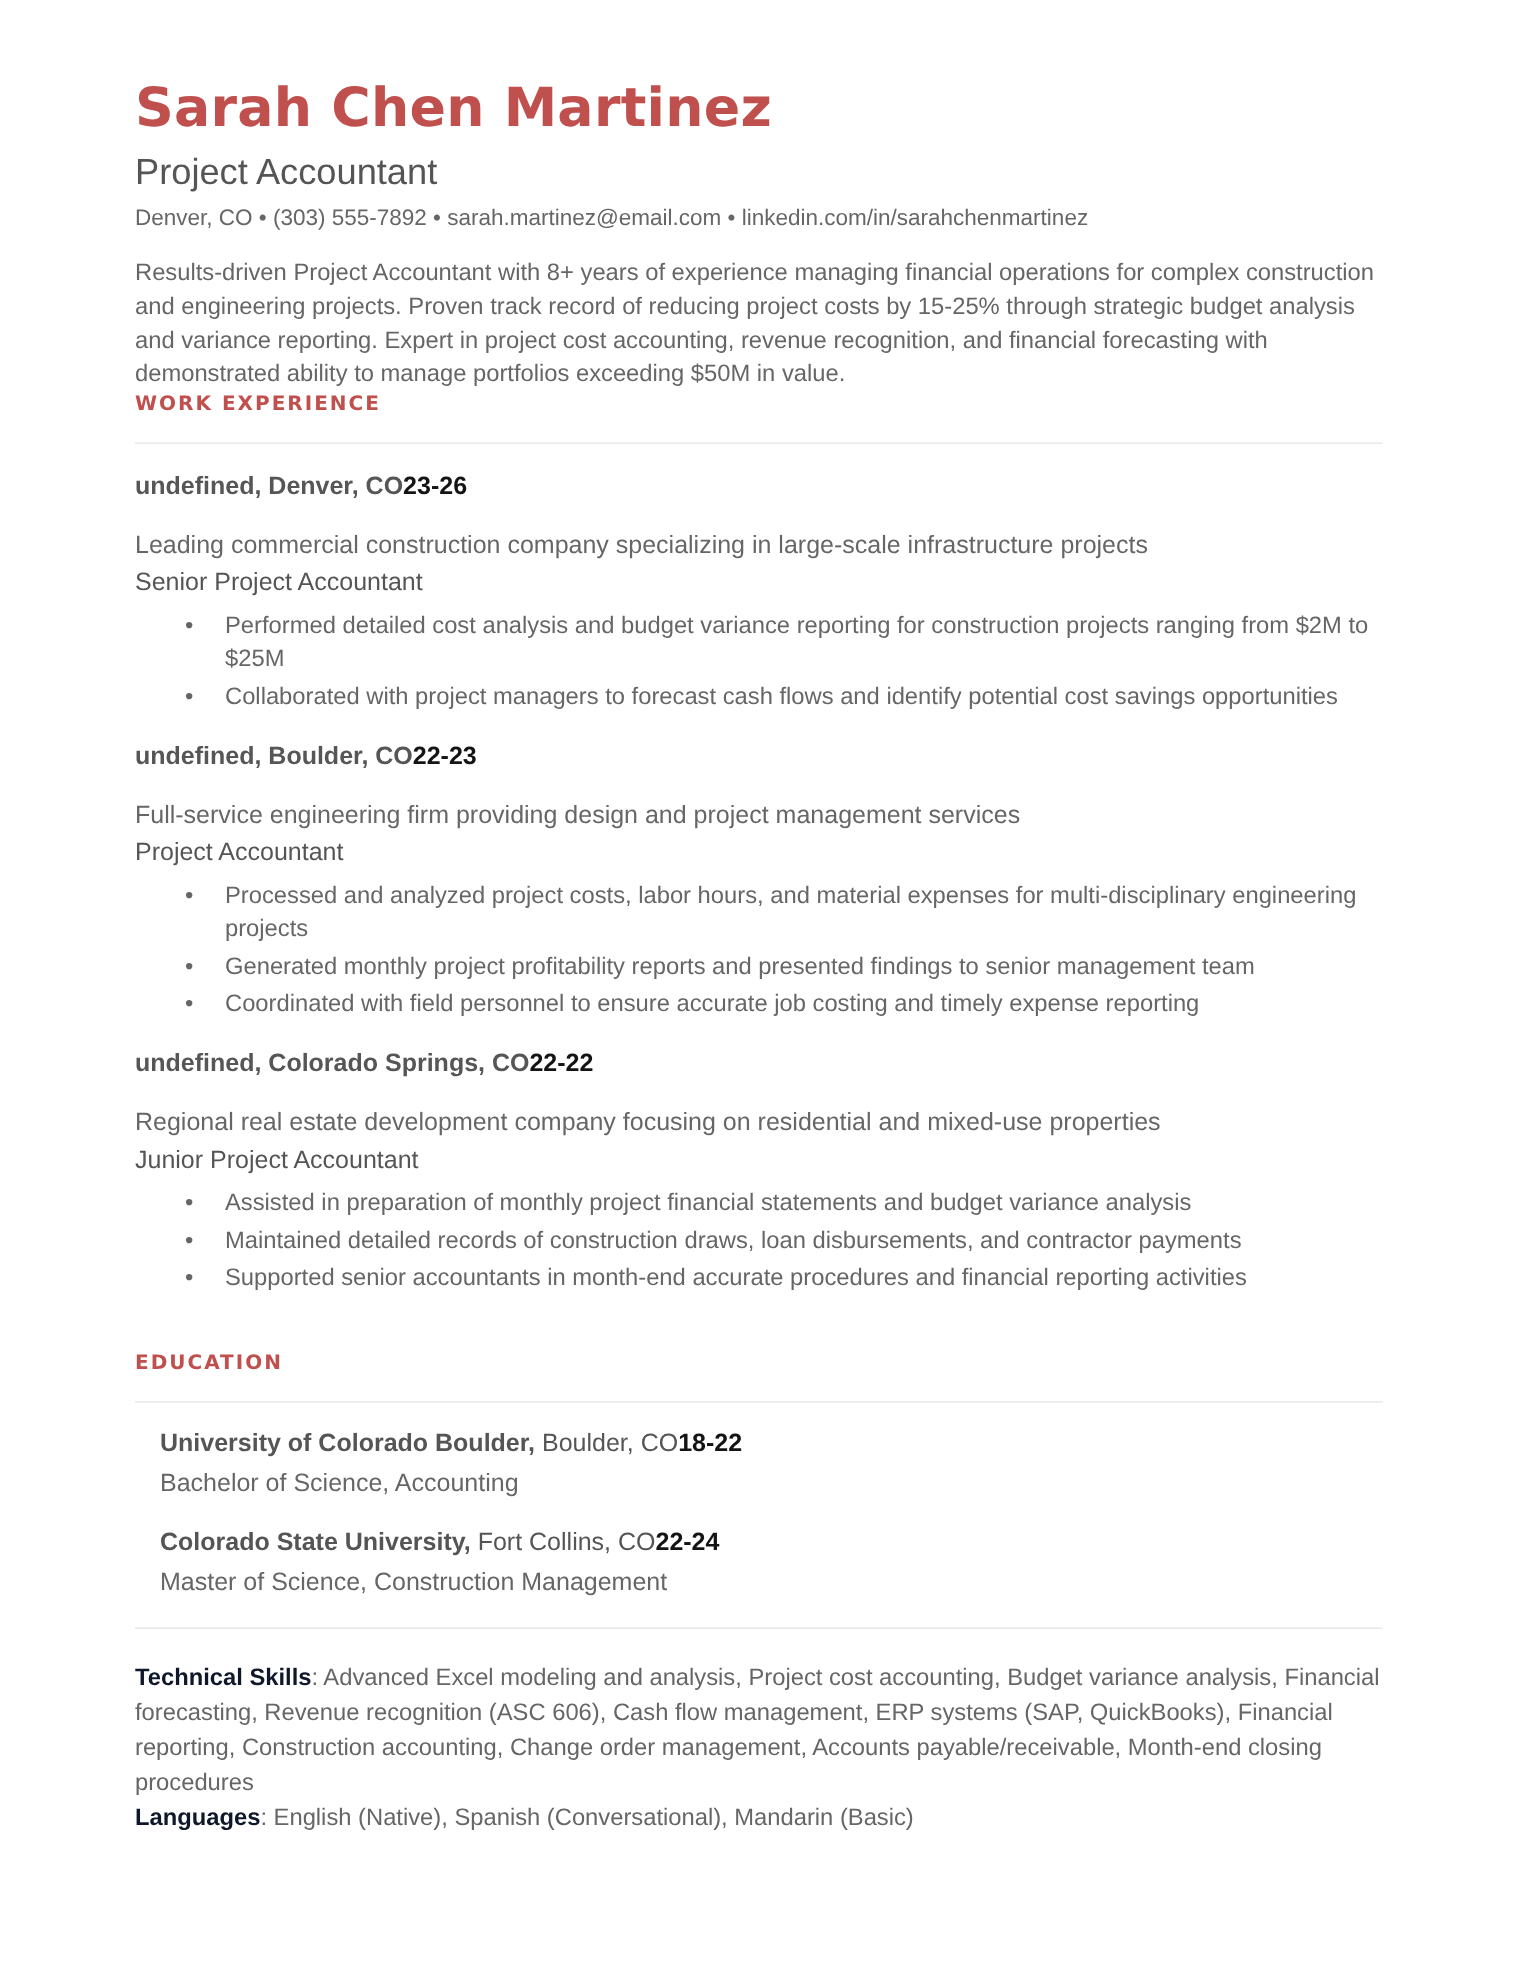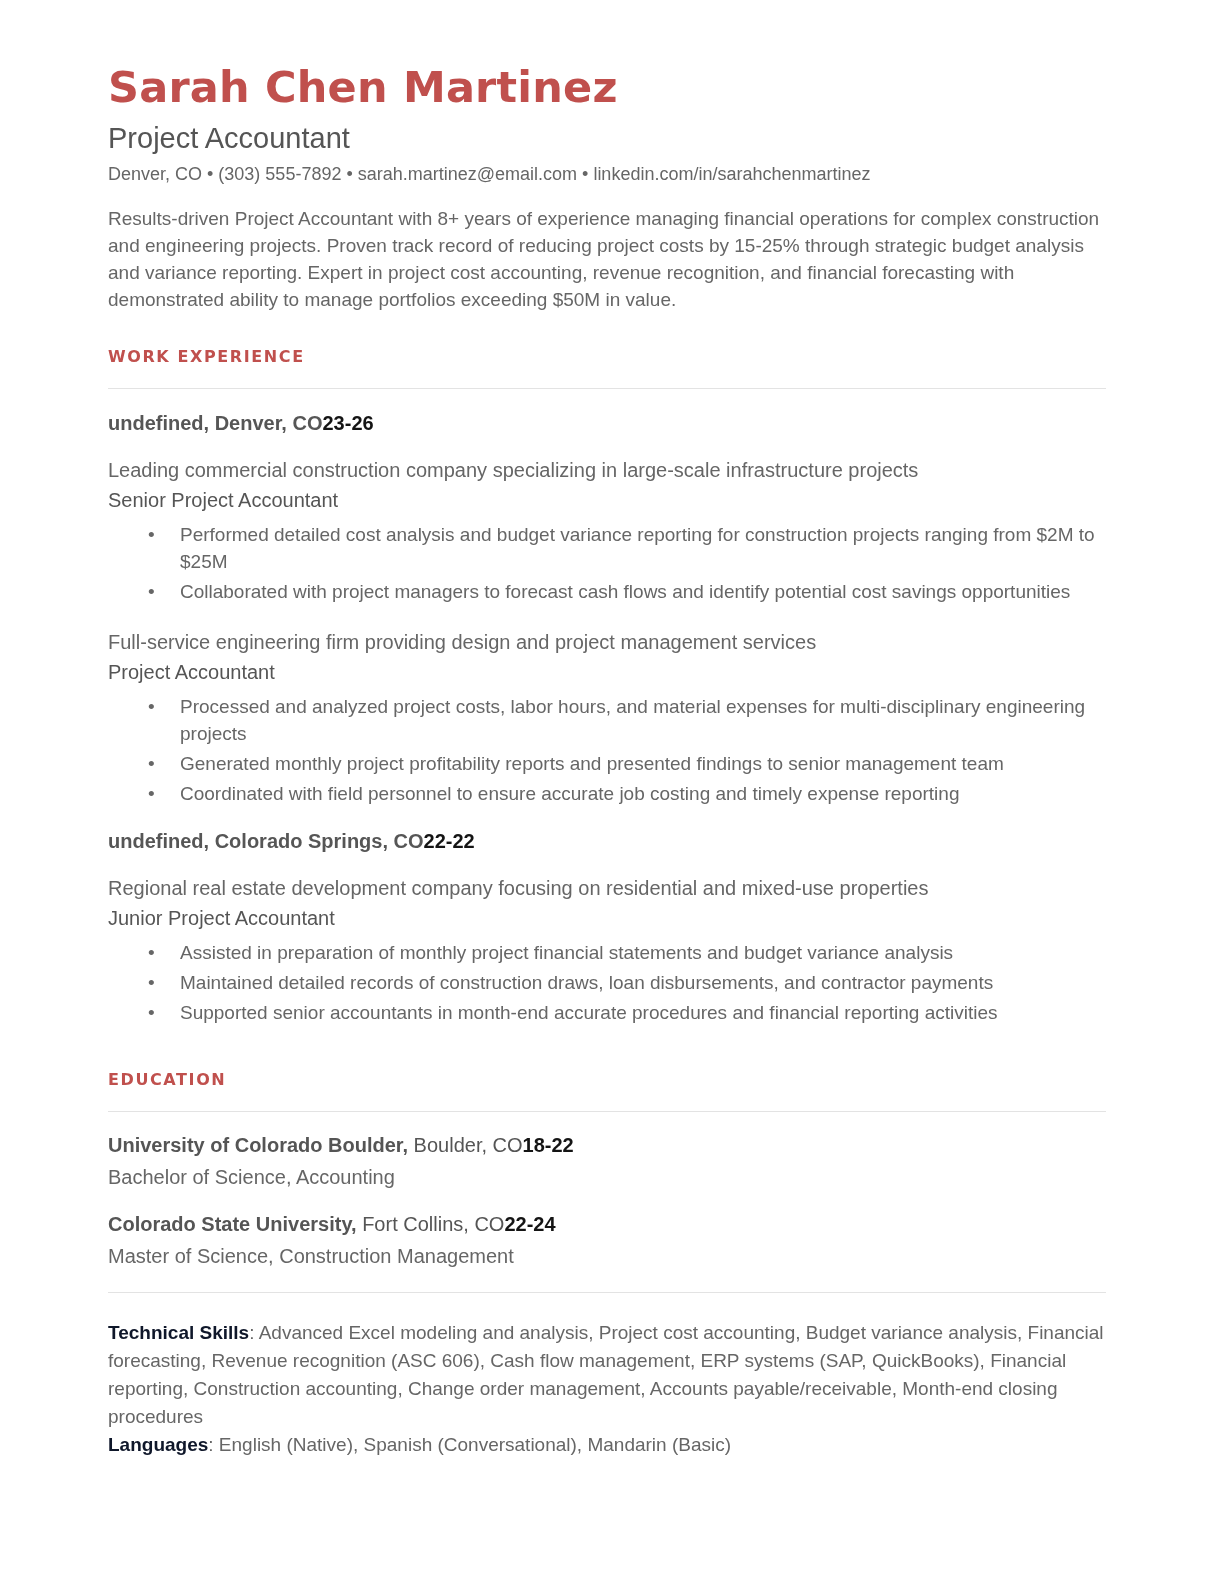--- a/index.html
+++ b/index.html
@@ -17,40 +17,40 @@
     font-size: 43px; font-weight: 700; line-height: 1.18;
     color: #c0504d; letter-spacing: 0.2px;
   }
   .role-title { font-size: 29px; font-weight: 400; color: #555555; margin-top: 9px; line-height: 1.15; }
   .contact { font-size: 18px; color: #666666; margin-top: 9px; }
   .summary { font-size: 19px; color: #666666; line-height: 27px; margin-top: 20px; max-width: 998px; }
 
   .section-heading {
     font-family: "DejaVu Sans", sans-serif;
     font-size: 16px; font-weight: 700; letter-spacing: 1.6px;
-    color: #c0504d; margin-top: 34px;
+    color: #c0504d; 
   }
   .section-heading.edu-h { margin-top: 44px; }
   .section-heading.skills-h { margin-top: 26px; }
   .divider { border: none; border-top: 1px solid #e3e3e3; margin: 22px 0 0 0; height: 0; }
 
   .job { margin-top: 23px; }
   .entry-header { display: flex; align-items: baseline; }
   .entry-title { font-size: 20px; font-weight: 700; color: #565656; }
   .entry-dates { font-size: 20px; font-weight: 700; color: #141414; white-space: nowrap; }
   .job-desc { font-size: 20px; color: #666666; margin-top: 21px; line-height: 28px; }
   .job-role { font-size: 20px; color: #555555; margin-top: 2px; line-height: 28px; }
   .bullets { list-style: none; margin: 7px 0 0 0; padding: 0 0 0 40px; }
   .bullets li {
     position: relative; padding-left: 32px;
     font-size: 19px; color: #666666; line-height: 27px; margin-top: 3px;
   }
   .bullets li::before { content: "\2022"; position: absolute; left: 0; top: 0; color: #666666; }
 
-  .edu { margin-top: 22px; }
+  .edu { margin-top: 22px; margin-left: 20px; }
   .edu-school { font-size: 20px; color: #555555; }
   .school-name { font-weight: 700; }
   .edu-degree { font-size: 20px; color: #666666; margin-top: 6px; line-height: 28px; }
 
   .skills-para { font-size: 19px; color: #666666; line-height: 28px; margin: 26px 0 0 0; max-width: 1000px; }
   .skills-para.langs { margin-top: 0; }
   .skills-label { font-weight: 700; color: #0f172a; }
 </style>
 </head>
 <body>
@@ -75,20 +75,24 @@
     </div>
     <div class="job-desc">Leading commercial construction company specializing in large-scale infrastructure projects</div>
     <div class="job-role">Senior Project Accountant</div>
     <ul class="bullets">
       <li>Performed detailed cost analysis and budget variance reporting for construction projects ranging from $2M to $25M</li>
       <li>Collaborated with project managers to forecast cash flows and identify potential cost savings opportunities</li>
     </ul>
   </div>
 
   <div class="job">
+    <div class="entry-header">
+      <div class="entry-title">undefined, Boulder, CO</div>
+      <div class="entry-dates">22-23</div>
+    </div>
     <div class="job-desc">Full-service engineering firm providing design and project management services</div>
     <div class="job-role">Project Accountant</div>
     <ul class="bullets">
       <li>Processed and analyzed project costs, labor hours, and material expenses for multi-disciplinary engineering projects</li>
       <li>Generated monthly project profitability reports and presented findings to senior management team</li>
       <li>Coordinated with field personnel to ensure accurate job costing and timely expense reporting</li>
     </ul>
   </div>
 
   <div class="job">

